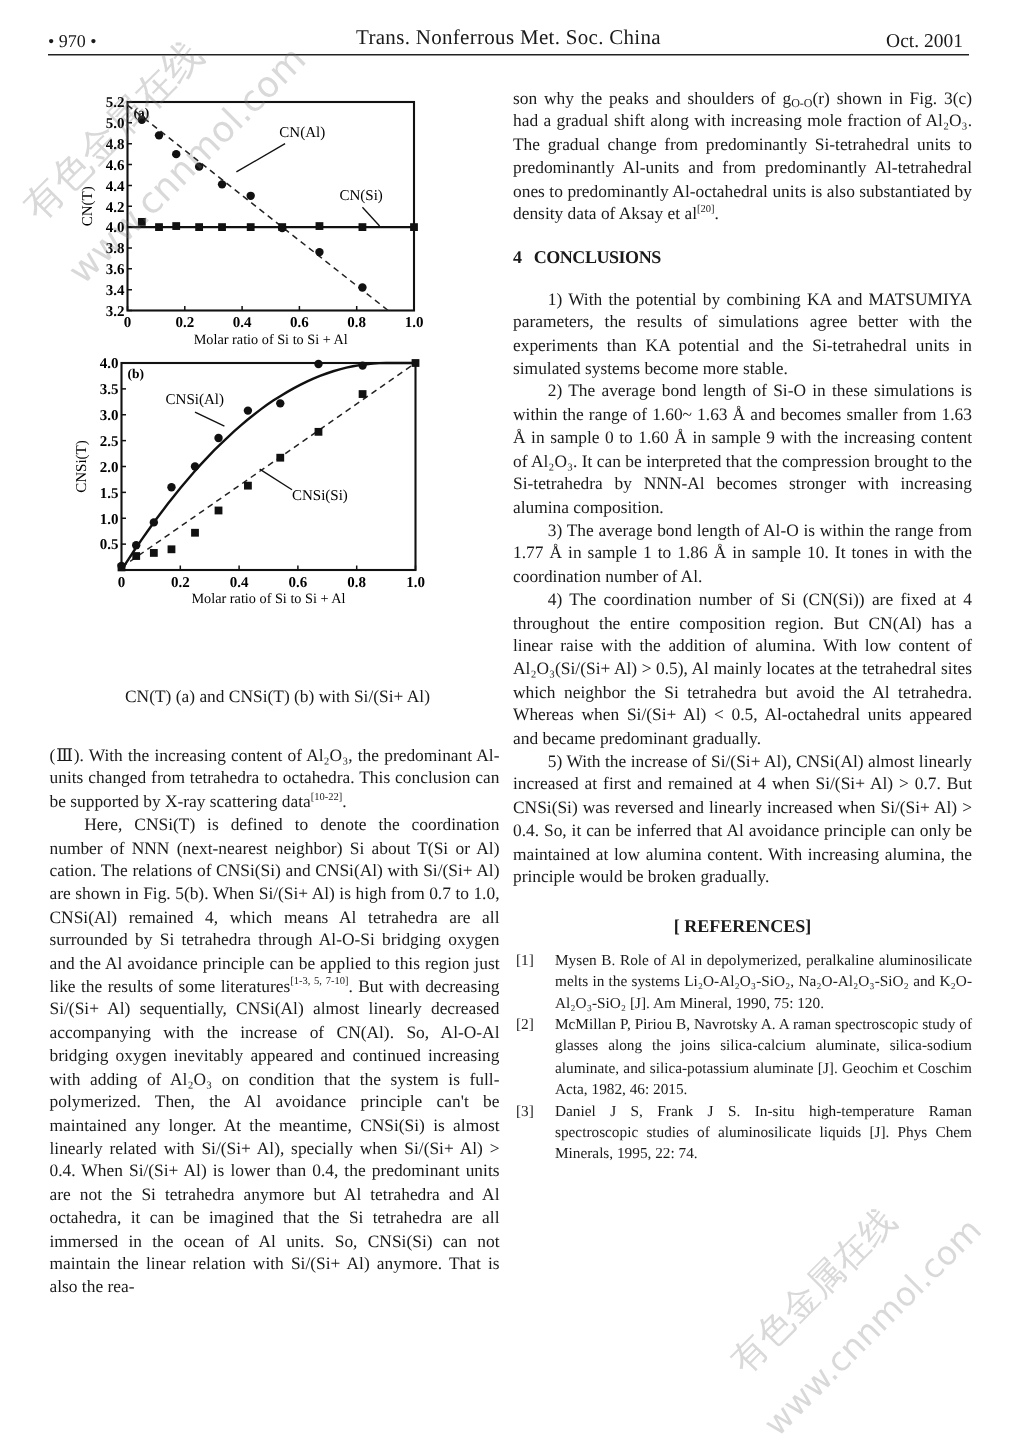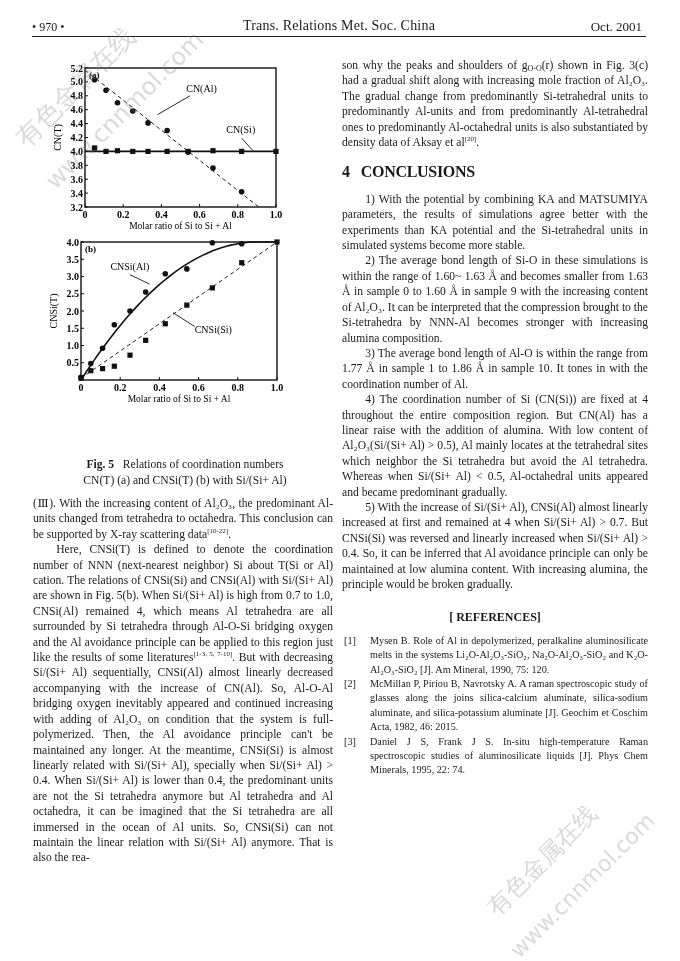--- a/index.html
+++ b/index.html
@@ -13,35 +13,35 @@
   .col { position:absolute; font-size:11.6px; line-height:15.4px; text-align:justify; }
   .col p { margin:0; }
   .ind { text-indent:2em; }
   .left { left:33px; width:300px; }
   .right { left:342px; width:306px; }
   sup { font-size:7px; vertical-align:5px; line-height:0; }
   sub { font-size:8px; vertical-align:-2px; line-height:0; }
   .caption { position:absolute; left:40px; top:457px; width:290px; text-align:center;
              font-size:11.6px; line-height:16px; }
   .caption b { font-family:"Liberation Serif",serif; }
-  .section-title { font-weight:bold; font-size:16px; margin:14px 0 12px 0; letter-spacing:-0.3px;font-family:Liberation Serif, serif; }
+  .section-title { font-weight:bold; font-size:12px; margin:14px 0 12px 0; letter-spacing:-0.3px;font-family:Liberation Serif, serif; }
   .refs-title { text-align:center; font-weight:bold; font-size:12px; margin:18px 0 8px 0; }
   .ref { position:relative; padding-left:28px; font-size:10.2px; line-height:14.4px; }
   .ref .num { position:absolute; left:2px; top:0; }
   .chart { position:absolute; }
   .chart svg text { font-family:"Liberation Serif",serif; }
   .wm { position:absolute; color:rgba(120,120,120,0.28); font-family:"DejaVu Sans",sans-serif;
         font-size:24px; white-space:nowrap; transform-origin:0 0; pointer-events:none; }
 </style>
 </head>
 <body>
 
 <div class="header">
   <span class="pg">• 970 •</span>
-  <span class="jt">Trans. Relations Met. Soc. China</span>
+  <span class="jt">Trans. Nonferrous Met. Soc. China</span>
   <span class="dt">Oct. 2001</span>
 </div>
 
 <div class="chart" style="left:40px;top:60px;width:260px;height:175px;">
   <svg id="chartA" width="260" height="175">
       <rect x="45" y="8" width="191" height="139" fill="none" stroke="#111" stroke-width="1.4"></rect>
       <line x1="45" y1="147" x2="45" y2="144" stroke="#111" stroke-width="1"></line>
       <text x="45" y="158" font-size="10" text-anchor="middle" font-weight="bold">0</text>
       <line x1="83.2" y1="147" x2="83.2" y2="144" stroke="#111" stroke-width="1"></line>
       <text x="83.2" y="158" font-size="10" text-anchor="middle" font-weight="bold">0.2</text>
@@ -164,21 +164,20 @@
       <rect x="199.12" y="28.1" width="5.2" height="5.2" fill="#111"></rect>
       <rect x="234.4" y="7.4" width="5.2" height="5.2" fill="#111"></rect>
       <text x="70.4" y="37.599999999999994" font-size="10">CNSi(Al)</text>
       <line x1="90" y1="42.775000000000006" x2="109.6" y2="52.09" stroke="#111" stroke-width="0.9"></line>
       <text x="154.68" y="101.425" font-size="10">CNSi(Si)</text>
       <line x1="154.68" y1="94.525" x2="133.12" y2="80.72500000000001" stroke="#111" stroke-width="0.9"></line>
     </svg>
 </div>
 
 <div class="caption">
-  <div><b>Fig. 5</b>&nbsp;&nbsp;&nbsp;<span>Relations of coordination numbers</span></div>
   <div>CN(T) (a) and CNSi(T) (b) with Si/(Si+ Al)</div>
 </div>
 
 <div class="col left" style="top:496px;">
   <p><span>(Ⅲ). With the increasing content of Al₂O₃, the predominant Al-units changed from tetrahedra to octahedra. This conclusion can be supported by X-ray scattering data</span><sup>[10-22]</sup><span>.</span></p>
   <p class="ind"><span>Here, CNSi(T) is defined to denote the coordination number of NNN (next-nearest neighbor) Si about T(Si or Al) cation. The relations of CNSi(Si) and CNSi(Al) with Si/(Si+ Al) are shown in Fig. 5(b). When Si/(Si+ Al) is high from 0.7 to 1.0, CNSi(Al) remained 4, which means Al tetrahedra are all surrounded by Si tetrahedra through Al-O-Si bridging oxygen and the Al avoidance principle can be applied to this region just like the results of some literatures</span><sup>[1-3, 5, 7-10]</sup><span>. But with decreasing Si/(Si+ Al) sequentially, CNSi(Al) almost linearly decreased accompanying with the increase of CN(Al). So, Al-O-Al bridging oxygen inevitably appeared and continued increasing with adding of Al₂O₃ on condition that the system is full-polymerized. Then, the Al avoidance principle can't be maintained any longer. At the meantime, CNSi(Si) is almost linearly related with Si/(Si+ Al), specially when Si/(Si+ Al) &gt; 0.4. When Si/(Si+ Al) is lower than 0.4, the predominant units are not the Si tetrahedra anymore but Al tetrahedra and Al octahedra, it can be imagined that the Si tetrahedra are all immersed in the ocean of Al units. So, CNSi(Si) can not maintain the linear relation with Si/(Si+ Al) anymore. That is also the rea-</span></p>
 </div>
 
 <div class="col right" style="top:58px;">
   <p><span>son why the peaks and shoulders of g</span><sub>O-O</sub><span>(r) shown in Fig. 3(c) had a gradual shift along with increasing mole fraction of Al₂O₃. The gradual change from predominantly Si-tetrahedral units to predominantly Al-units and from predominantly Al-tetrahedral ones to predominantly Al-octahedral units is also substantiated by density data of Aksay et al</span><sup>[20]</sup><span>.</span></p>

